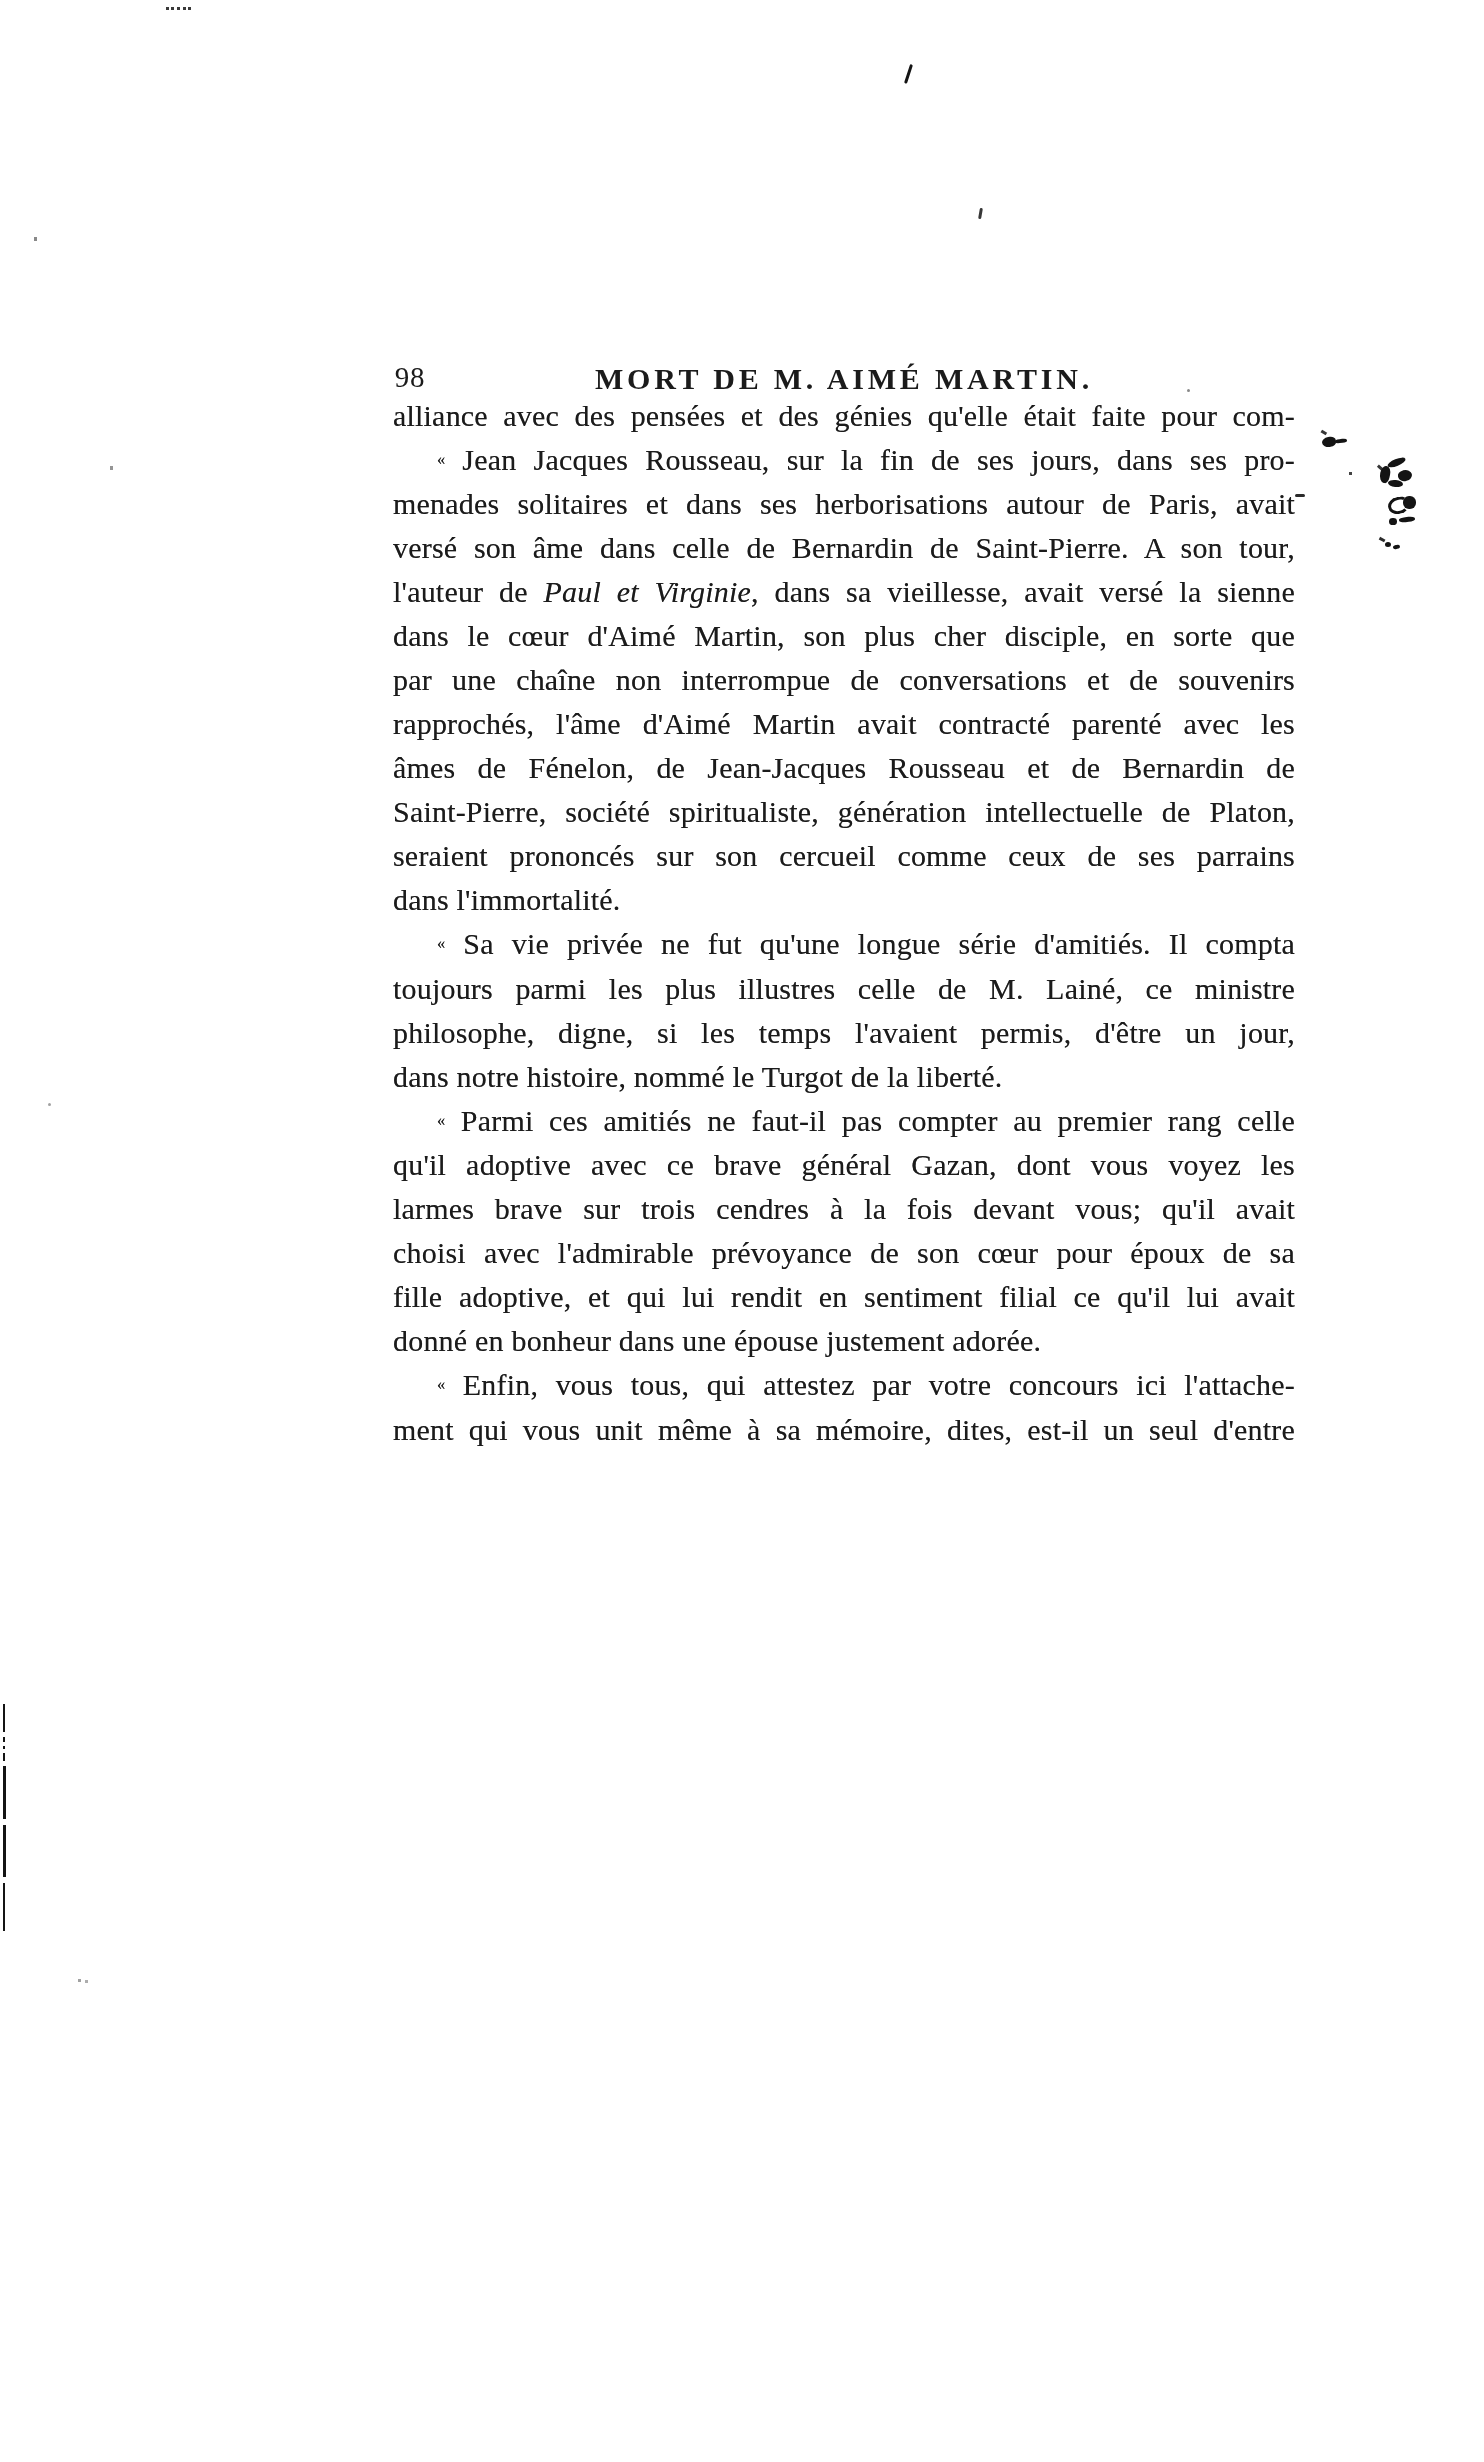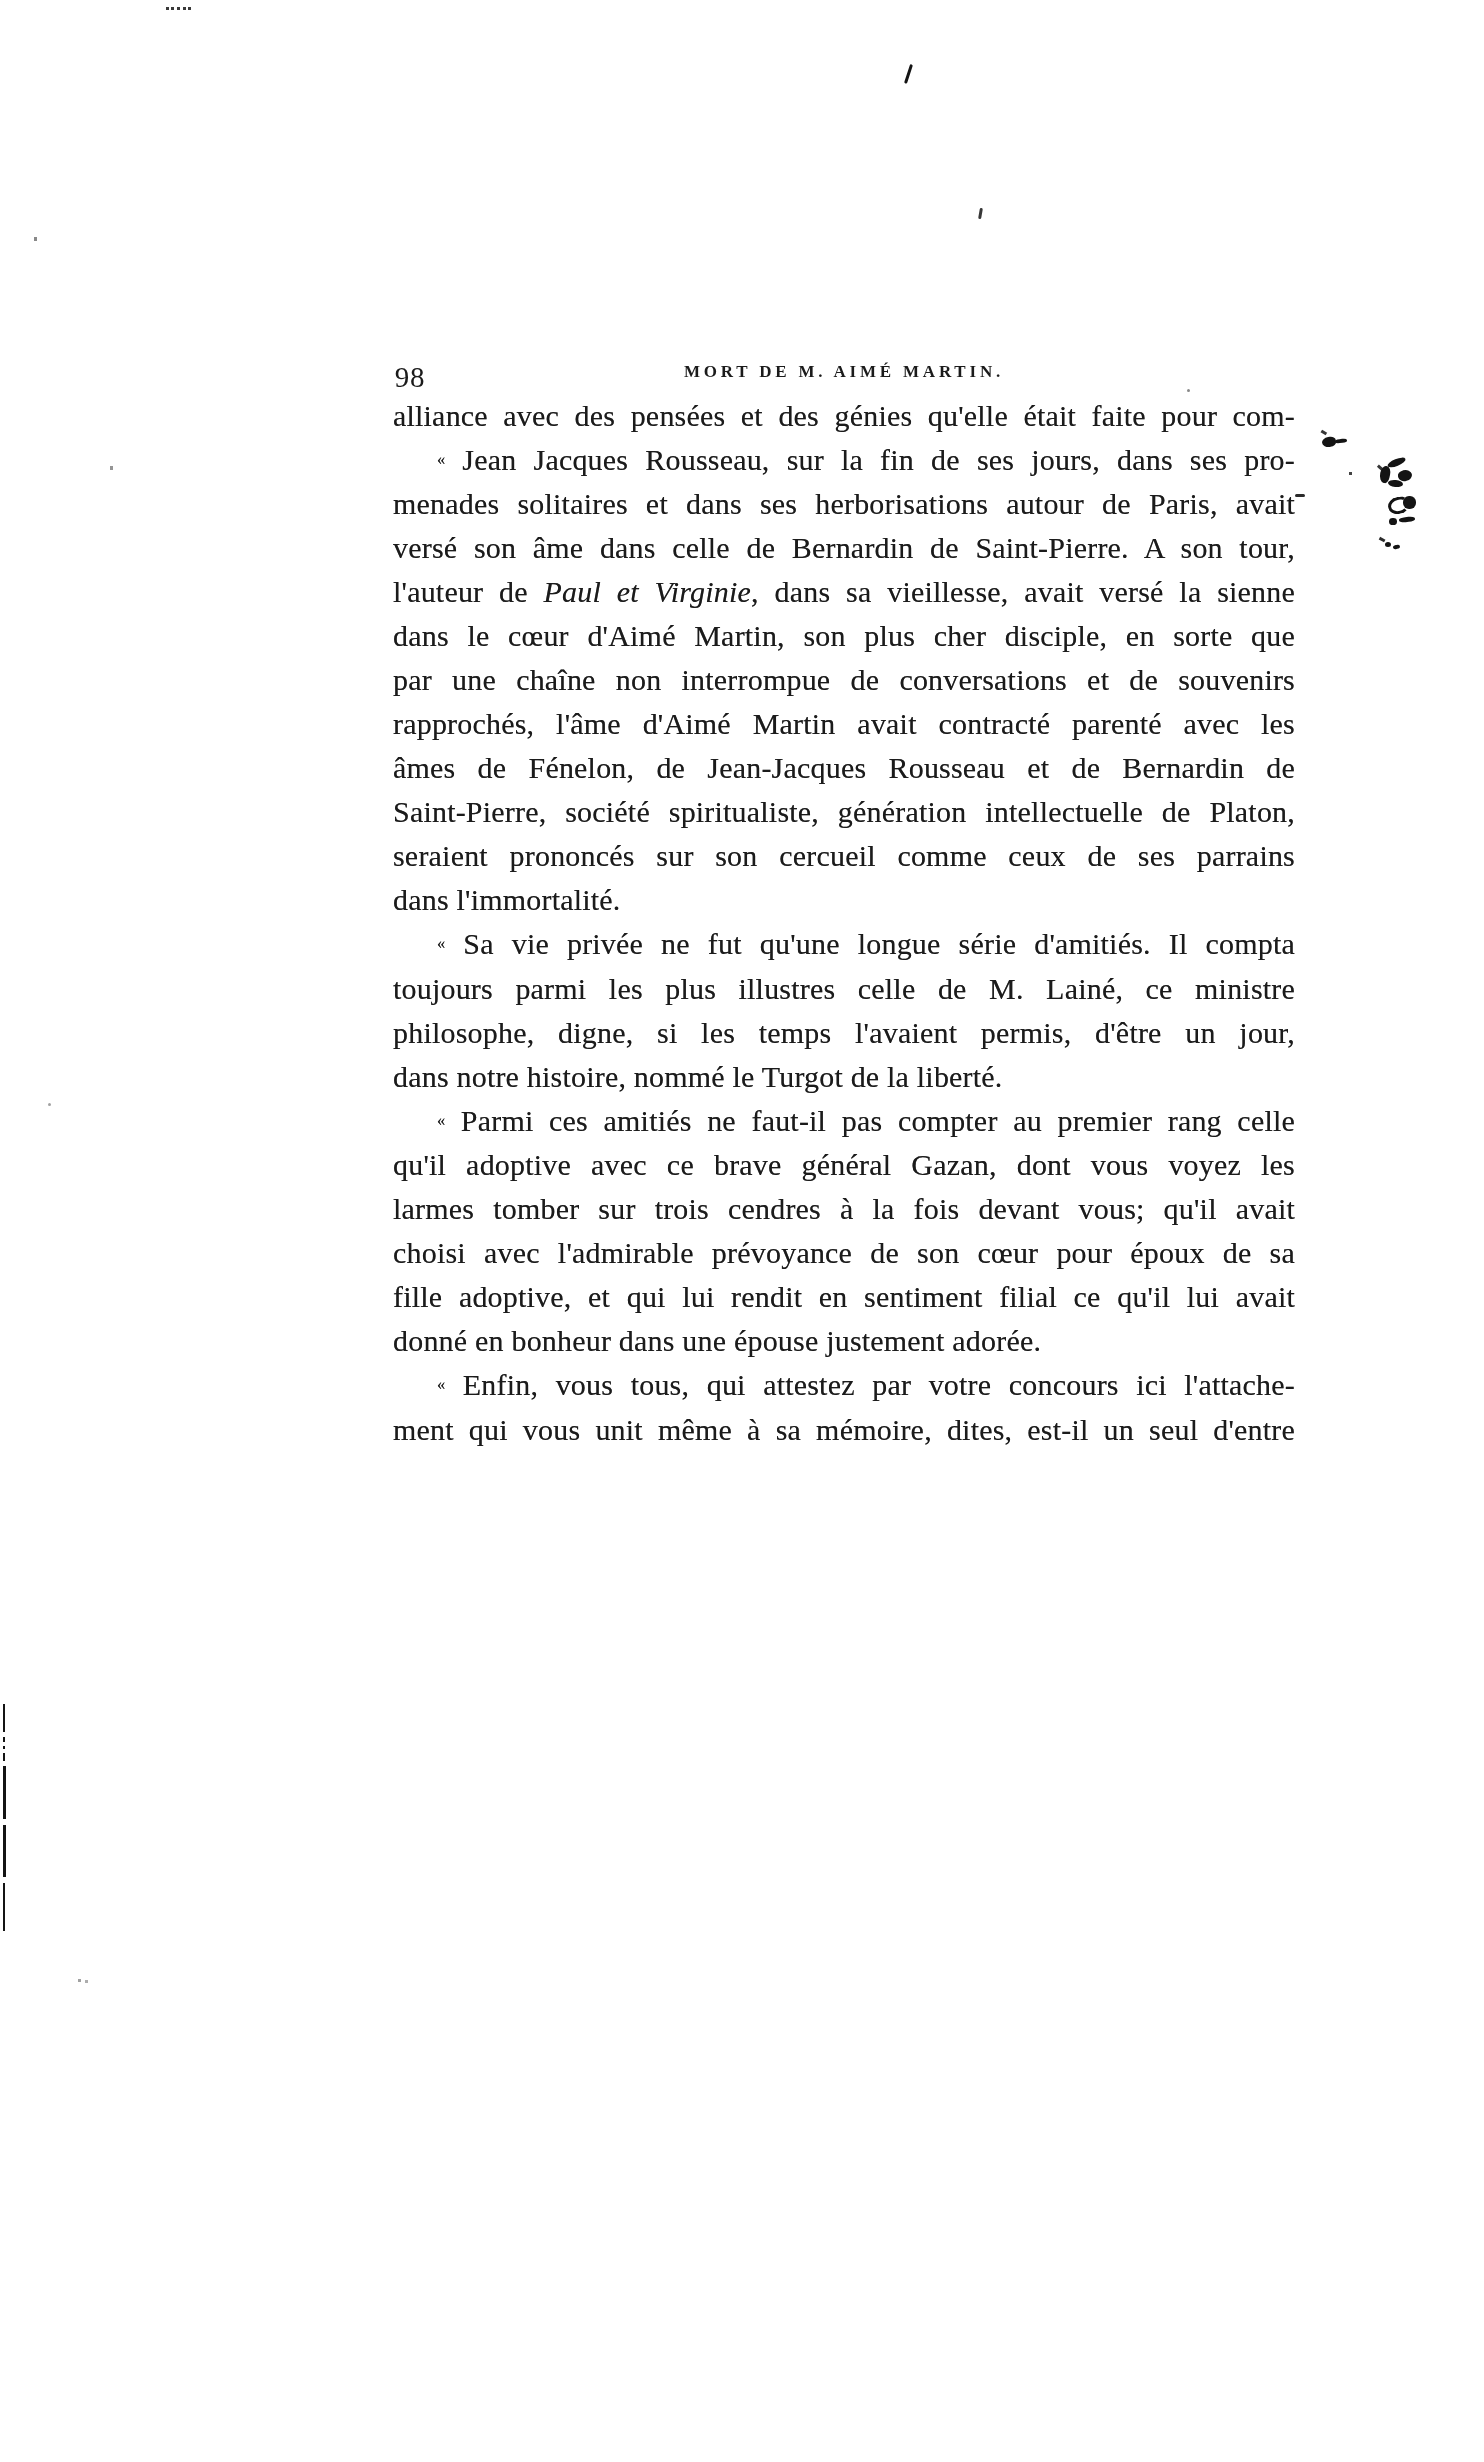--- a/index.html
+++ b/index.html
@@ -28,21 +28,21 @@
     top: 1.7px;
     font-size: 29px;
     letter-spacing: 0.8px;
   }
   .runtitle {
     position: absolute;
     left: 0;
     right: 0;
     top: 3.4px;
     text-align: center;
-    font-size: 17px;
+    font-size: 30px;
     font-weight: bold;
     letter-spacing: 3.8px;
     white-space: nowrap;
   }
 
   
   .textblock {
     position: absolute;
     left: 393px;
     top: 394px;
@@ -140,21 +140,21 @@
     <div class="ln j">âmes de Fénelon, de Jean-Jacques Rousseau et de Bernardin de</div>
     <div class="ln j">Saint-Pierre, société spiritualiste, génération intellectuelle de Platon,</div>
     <div class="ln j">seraient prononcés sur son cercueil comme ceux de ses parrains</div>
     <div class="ln">dans l'immortalité.</div>
     <div class="ln j ind"><span class="q">«</span> <span>Sa vie privée ne fut qu'une longue série d'amitiés. Il compta</span></div>
     <div class="ln j">toujours parmi les plus illustres celle de M. Lainé, ce ministre</div>
     <div class="ln j">philosophe, digne, si les temps l'avaient permis, d'être un jour,</div>
     <div class="ln">dans notre histoire, nommé le Turgot de la liberté.</div>
     <div class="ln j ind"><span class="q">«</span> <span>Parmi ces amitiés ne faut-il pas compter au premier rang celle</span></div>
     <div class="ln j">qu'il adoptive avec ce brave général Gazan, dont vous voyez les</div>
-    <div class="ln j">larmes tomber sur trois cendres à la fois devant vous; qu'il avait</div>
+    <div class="ln j">larmes brave sur trois cendres à la fois devant vous; qu'il avait</div>
     <div class="ln j">choisi avec l'admirable prévoyance de son cœur pour époux de sa</div>
     <div class="ln j">fille adoptive, et qui lui rendit en sentiment filial ce qu'il lui avait</div>
     <div class="ln">donné en bonheur dans une épouse justement adorée.</div>
     <div class="ln j ind"><span class="q">«</span> <span>Enfin, vous tous, qui attestez par votre concours ici l'attache-</span></div>
     <div class="ln j">ment qui vous unit même à sa mémoire, dites, est-il un seul d'entre</div>
 
   </div>
 
   <div class="mark ink-a1"></div>
   <div class="mark ink-a1b"></div>

